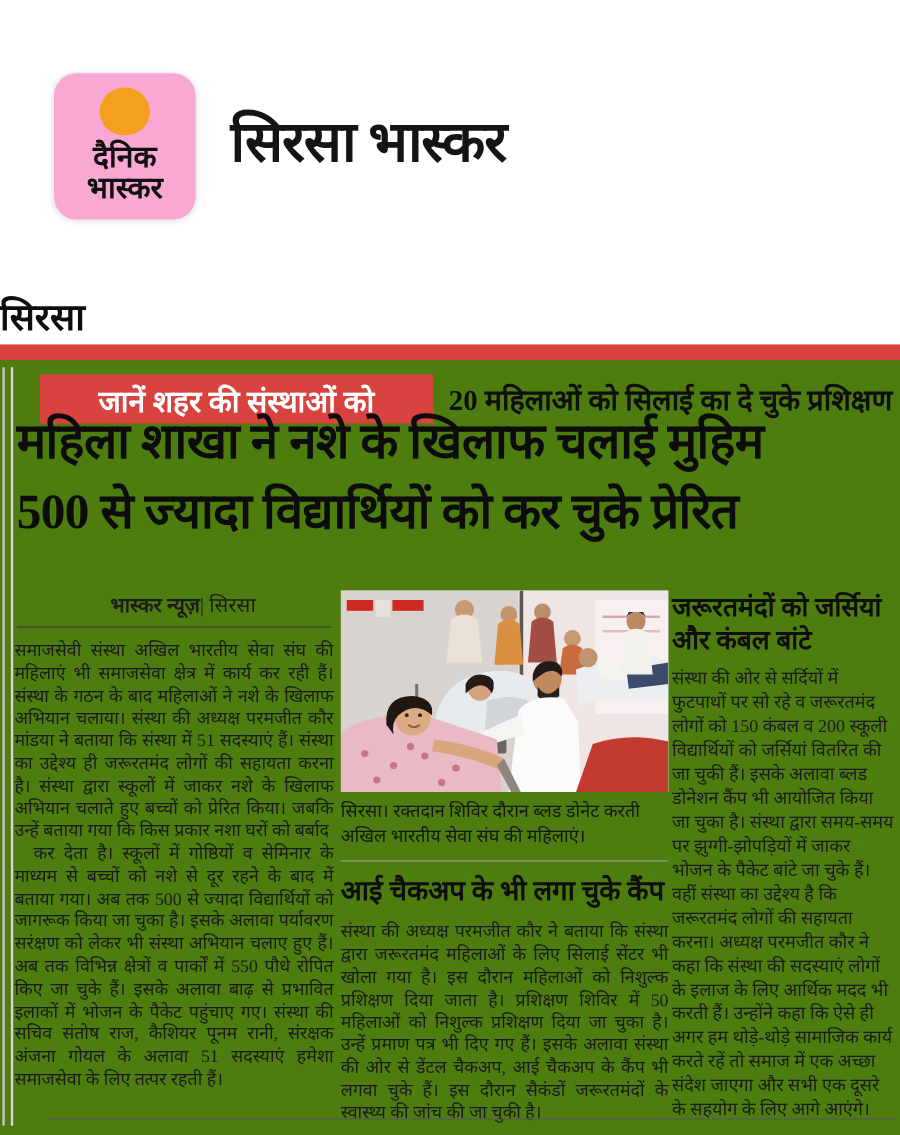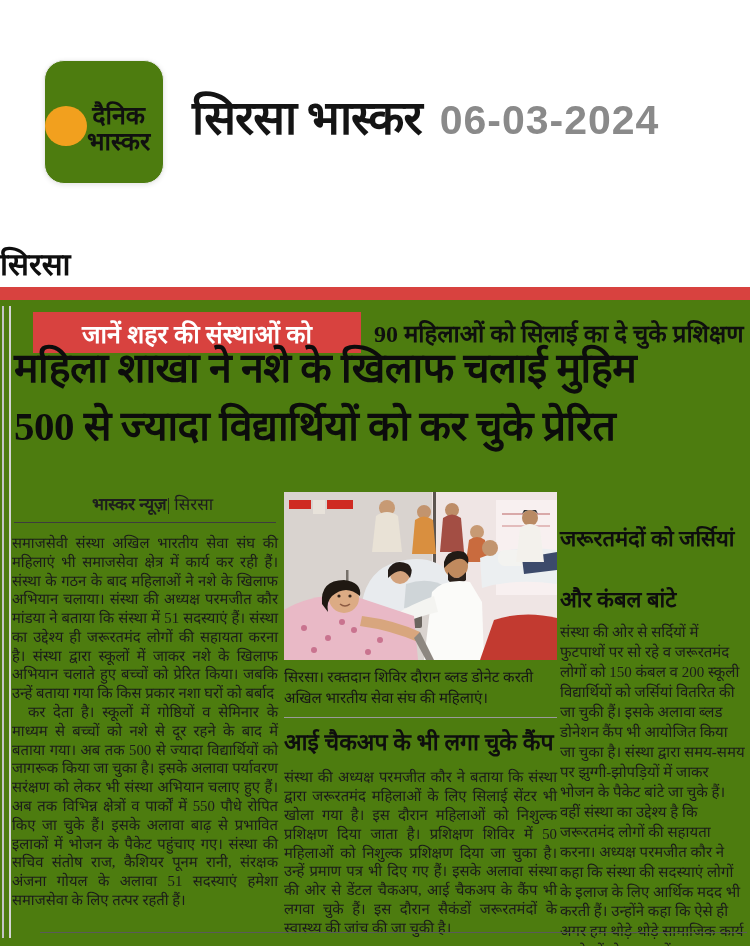--- a/index.html
+++ b/index.html
@@ -4,23 +4,23 @@
 <style>
   html,body{margin:0;padding:0;}
   body{
     width:750px;height:946px;background:#ffffff;position:relative;overflow:hidden;
     font-family:"Liberation Serif", serif;color:#1a1a1a;
   }
   .page{position:absolute;inset:0;}
 
   
   .logo-card{
-    position:absolute;left:44px;top:60px;width:120px;height:124px;background:#4d7c0f;
+    position:absolute;left:44px;top:60px;width:120px;height:124px;background:#f9a8d4;
     border:1px solid #ededed;border-radius:20px;box-shadow:0 1px 5px rgba(0,0,0,.10);
-    display:flex;flex-direction:row;align-items:center;padding-top:12px;box-sizing:border-box;
+    display:flex;flex-direction:column;align-items:center;padding-top:12px;box-sizing:border-box;
   }
   .logo-sun{width:42px;height:40px;border-radius:50%;background:#F2A01E;margin-bottom:5px;}
   .logo-text{font-family:"Liberation Sans",sans-serif;font-weight:900;font-size:25px;line-height:1.04;text-align:center;color:#101010;}
   .masthead{position:absolute;left:192px;top:84px;display:flex;align-items:baseline;gap:18px;white-space:nowrap;}
   .masthead-title{font-size:47px;font-weight:800;color:#141414;letter-spacing:-1px;}
   .masthead-date{font-family:"Liberation Sans",sans-serif;font-size:41px;font-weight:700;color:#8a8a8a;letter-spacing:1px;}
 
   
   .section-title{position:absolute;top:242px;left:0;right:0;text-align:left;font-size:31px;font-weight:800;color:#0e0e0e;}
   .red-divider{position:absolute;top:287px;left:0;width:750px;height:13px;background:#d8423f;}
@@ -50,52 +50,51 @@
   .body-text{font-size:14.8px;line-height:1.27;text-align:justify;margin:0;color:#1b1b1b;}
   .p2{text-indent:16px;}
 
   .photo{width:273px;height:168px;position:relative;overflow:hidden;background:#d9d3cf;}
   .photo svg{display:block;}
   figcaption{font-size:15px;line-height:1.38;margin-top:7px;color:#161616;}
   .cap-rule{border:none;border-top:1.5px solid #9a9a9a;margin:9px 0 7px;}
   .subhead{font-size:23px;font-weight:800;margin:0 0 11px;color:#0e0e0e;white-space:nowrap;}
 
   .right-headline{font-size:22px;font-weight:800;line-height:1.28;margin:0 0 9px;color:#0e0e0e;}
-  .right-headline span{display:block;margin-top:33px;}
+  .right-headline span{display:block;}
   .col-right .body-text{font-size:15px;line-height:1.33;text-align:left;}
 
   .bottom-rule{position:absolute;left:40px;right:3px;top:632px;border-top:1.6px solid #5a5a5a;}
 </style>
 </head>
 <body>
 
 <div class="page">
 
   <header>
     <div class="logo-card">
       <div class="logo-sun"></div>
       <div class="logo-text">
         <div>दैनिक</div>
         <div>भास्कर</div>
       </div>
     </div>
     <div class="masthead">
       <span class="masthead-title">सिरसा भास्कर</span>
-      <span class="masthead-date">06-03-2024</span>
     </div>
   </header>
 
   <div class="section-title">सिरसा</div>
   <div class="red-divider"></div>
 
   <article>
     <div class="scan-edge"></div>
 
     <div class="kicker-badge">जानें शहर की संस्थाओं को</div>
-    <div class="kicker-right">90 महिलाओं को सिलाई का दे चुके प्रशिक्षण</div>
+    <div class="kicker-right">20 महिलाओं को सिलाई का दे चुके प्रशिक्षण</div>
 
     <h1 class="headline">
       <span class="hl">महिला शाखा ने नशे के खिलाफ चलाई मुहिम</span>
       <span class="hl">500 से ज्यादा विद्यार्थियों को कर चुके प्रेरित</span>
     </h1>
 
     <div class="col col-left">
       <div class="byline">
         <b>भास्कर न्यूज़</b><span>| सिरसा</span>
       </div>

